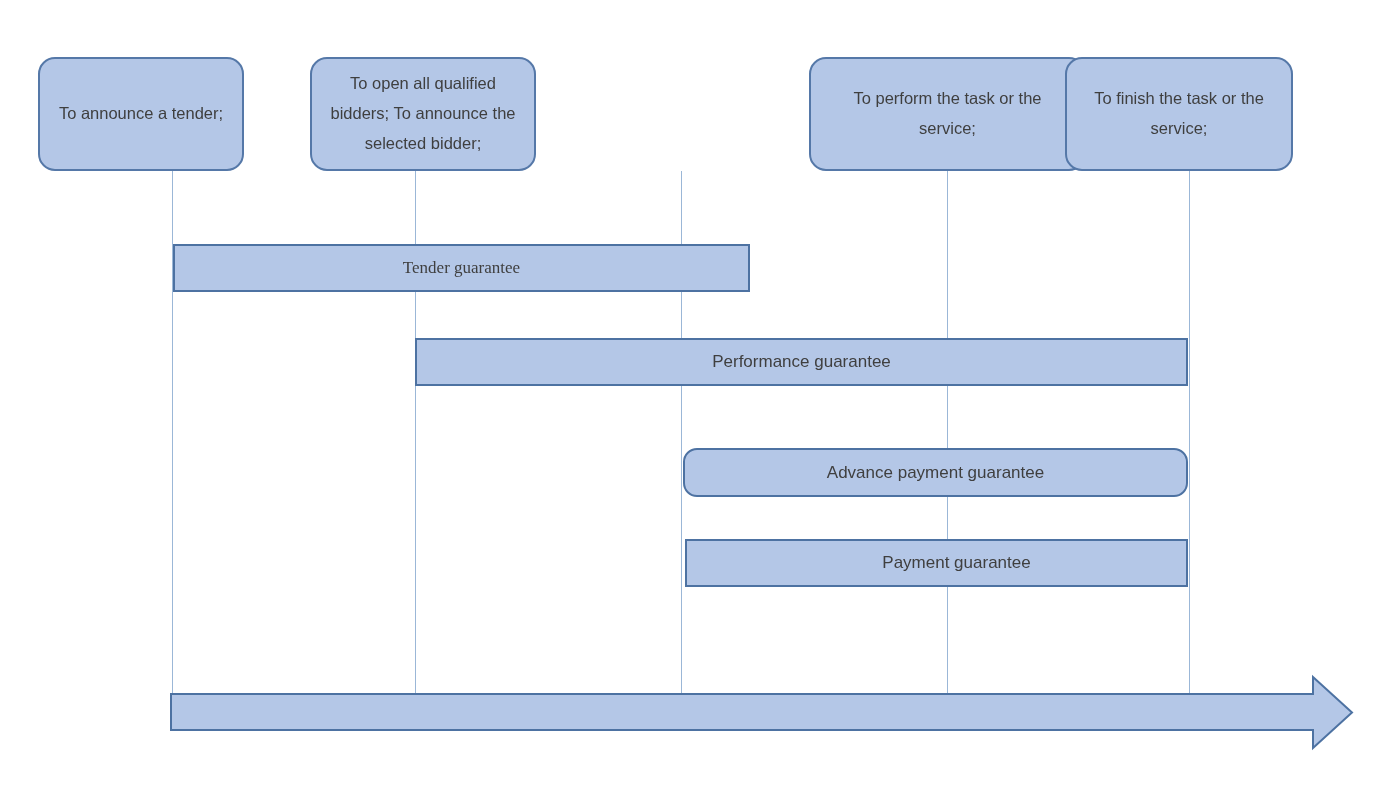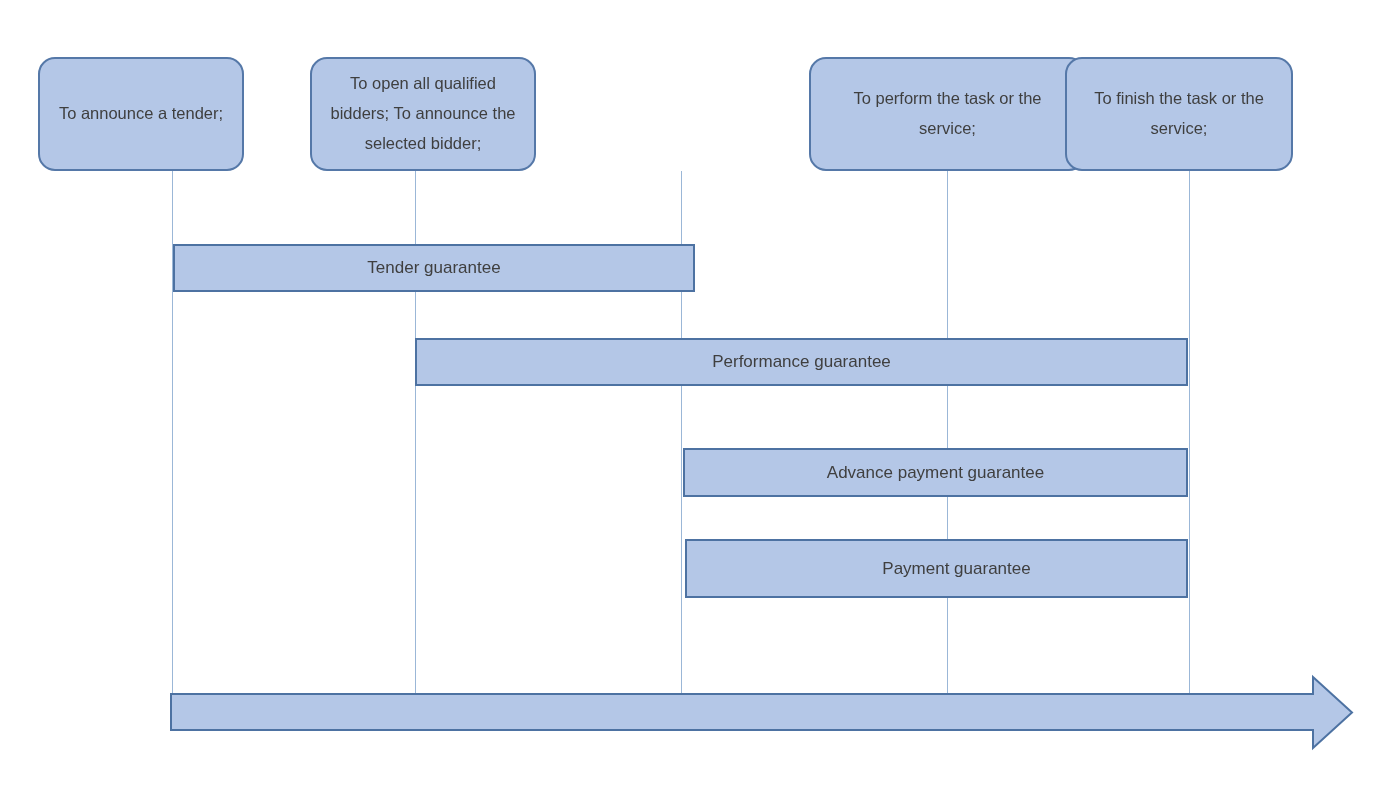--- a/index.html
+++ b/index.html
@@ -75,30 +75,30 @@
   <div class="stage-box" style="left:1065px; width:228px;">
     <span>To finish the task or the service;</span>
   </div>
 
   <div class="guide-line" style="left:172px;"></div>
   <div class="guide-line" style="left:415px;"></div>
   <div class="guide-line" style="left:681px;"></div>
   <div class="guide-line" style="left:947px;"></div>
   <div class="guide-line" style="left:1189px;"></div>
 
-  <div class="guarantee-bar" style="left:173px; top:244px; width:522px; height:48px;">
+  <div class="guarantee-bar" style="left:173px; top:244px; width:577px; height:48px;font-family:Liberation Serif, serif;">
     <span>Tender guarantee</span>
   </div>
   <div class="guarantee-bar" style="left:415px; top:338px; width:773px; height:48px;">
     <span>Performance guarantee</span>
   </div>
-  <div class="guarantee-bar" style="left:683px; top:448px; width:505px; height:49px;">
+  <div class="guarantee-bar" style="left:683px; top:448px; width:505px; height:49px;border-radius:14px;">
     <span>Advance payment guarantee</span>
   </div>
-  <div class="guarantee-bar" style="left:685px; top:539px; width:503px; height:59px;padding-left:40px;">
+  <div class="guarantee-bar" style="left:685px; top:539px; width:503px; height:48px;padding-left:40px;">
     <span>Payment guarantee</span>
   </div>
 
   <svg class="arrow-svg" width="1377" height="803" viewBox="0 0 1377 803">
     <polygon points="171,694 1313,694 1313,677 1352,712.5 1313,748 1313,730 171,730" fill="#b4c7e7" stroke="#4d72a2" stroke-width="2" stroke-linejoin="miter"></polygon>
   </svg>
 
 </div>
 
 </body></html>

